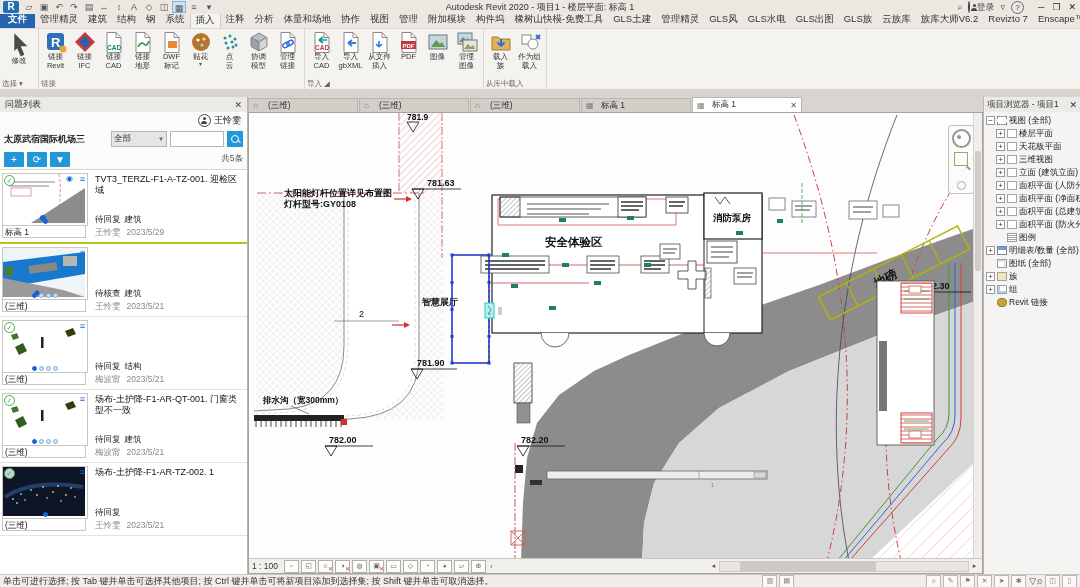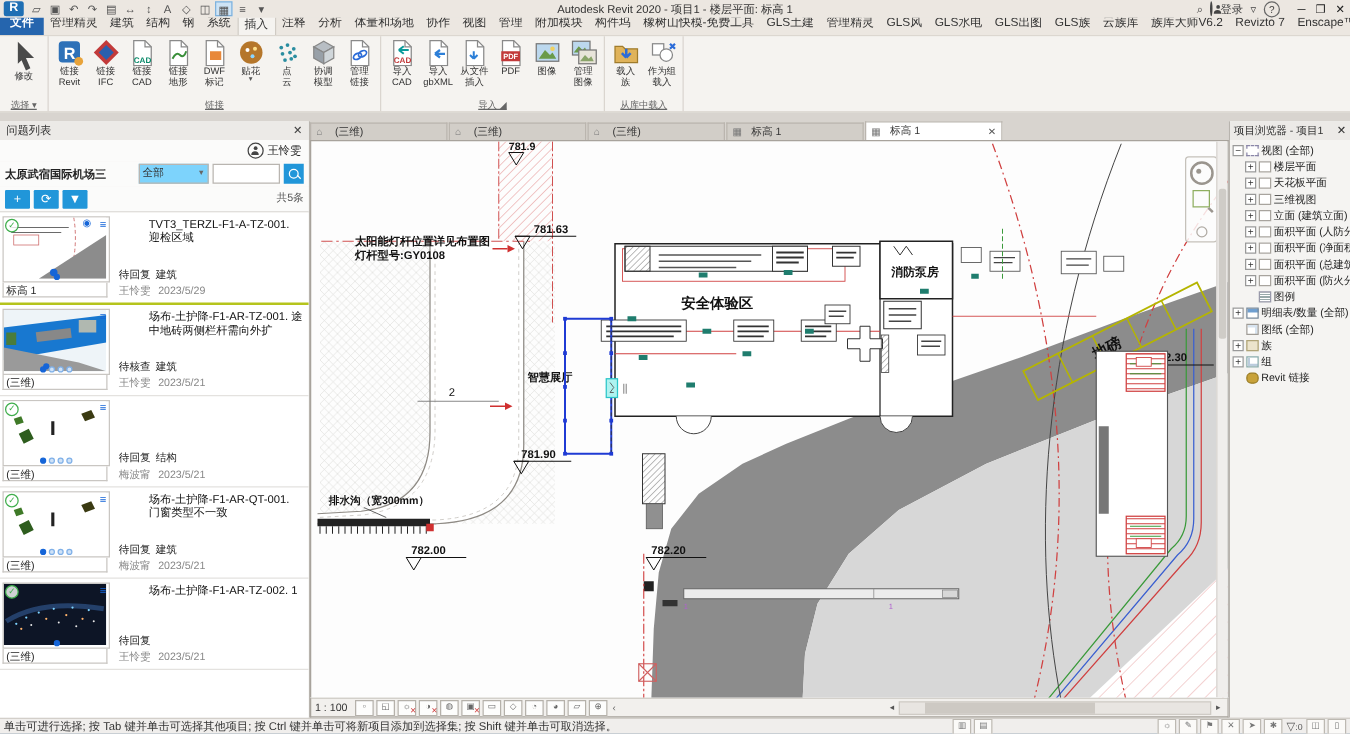--- a/index.html
+++ b/index.html
@@ -24,38 +24,38 @@
   .mtab.active{background:#f5f3f0;border:1px solid #d0cbc4;border-bottom:none;}
 
   
   .ribbon{height:60px;background:#f5f3f0;display:flex;align-items:stretch;border-bottom:1px solid #d8d3cc;}
   .rpanel{display:flex;flex-direction:column;border-right:1px solid #dad5cf;padding:1px 2px 0 2px;}
   .rbtns{display:flex;flex:1;align-items:flex-start;}
   .rbtn{width:29px;display:flex;flex-direction:column;align-items:center;padding-top:1px;cursor:pointer;}
   .rbtn .ric{width:22px;height:22px;}
   .rbtn .rlab{font-size:7.5px;line-height:8.5px;text-align:center;color:#333;white-space:pre-line;}
   .rbtn .arr{font-size:6px;color:#555;line-height:5px;}
-  .rplab{font-size:7.5px;color:#666;text-align:center;height:11px;line-height:11px;text-decoration:underline;}
+  .rplab{font-size:7.5px;color:#666;text-align:left;height:11px;line-height:11px;}
   .modify-panel .rbtn{width:34px;}
   .modify-panel .ric{width:26px;height:26px;}
 
   
   .main{height:484px;display:flex;background:#d8d4cf;padding-top:7px;box-sizing:border-box;}
 
   
   .issuepanel{width:249px;background:#f2f1ef;border-right:1px solid #b8b4ae;display:flex;flex-direction:column;font-size:9px;}
   .ip-head{height:15px;display:flex;align-items:center;padding:0 5px;color:#333;background:#eceae7;}
   .ip-head .x{margin-left:auto;color:#444;font-size:9px;}
   .ip-user{height:17px;display:flex;align-items:center;justify-content:flex-end;padding:0 6px;gap:3px;color:#222;background:#fbfbfa;}
   .avatar-ic{width:11px;height:11px;border:1px solid #444;border-radius:50%;position:relative;}
   .avatar-ic:before{content:"";position:absolute;left:3.5px;top:2px;width:3px;height:3px;border-radius:50%;background:#444;}
   .avatar-ic:after{content:"";position:absolute;left:2px;top:6px;width:6px;height:3px;border-radius:3px 3px 0 0;background:#444;}
   .ip-filter{height:20px;display:flex;align-items:center;padding:0 4px;gap:3px;background:#fbfbfa;}
   .ip-project{font-weight:bold;color:#222;font-size:9px;flex:1;white-space:nowrap;overflow:hidden;}
-  .ip-select{width:50px;height:14px;border:1px solid #b9b5b0;background:#7dd3fc;font-size:8.5px;display:flex;align-items:center;padding:0 2px;color:#333;}
+  .ip-select{width:50px;height:14px;border:1px solid #b9b5b0;background:#e5e5e5;font-size:8.5px;display:flex;align-items:center;padding:0 2px;color:#333;}
   .ip-select .dn{margin-left:auto;font-size:6px;color:#666;}
   .ip-search{width:52px;height:14px;border:1px solid #b9b5b0;background:#fff;}
   .ip-sbtn{width:16px;height:16px;background:#2196d9;color:#fff;display:flex;align-items:center;justify-content:center;}
   .mag{width:6px;height:6px;border:1.4px solid #fff;border-radius:50%;position:relative;}
   .mag:after{content:"";position:absolute;left:5px;top:5px;width:4px;height:1.4px;background:#fff;transform:rotate(45deg);}
   .ip-actions{height:20px;display:flex;align-items:center;padding:0 4px;gap:3px;background:#fbfbfa;border-bottom:1px solid #d9d6d2;}
   .ip-abtn{width:20px;height:15px;background:#2196d9;color:#fff;font-size:10px;line-height:15px;text-align:center;border-radius:1px;}
   .ip-count{margin-left:auto;color:#555;font-size:8.5px;}
   .ip-list{flex:1;background:#fff;overflow:hidden;}
   .issue{display:flex;padding:3px 2px 2px 2px;border-bottom:1px solid #e4e2df;height:67px;box-sizing:content-box;}
@@ -64,21 +64,21 @@
   .ithumb{width:84px;height:51px;border:1px solid #c9c6c2;position:relative;background:#fff;}
   .ithumb svg{display:block;}
   .chk{position:absolute;left:1px;top:1px;width:9px;height:9px;border:1px solid #3fae4c;border-radius:50%;color:#3fae4c;font-size:7px;line-height:9px;text-align:center;background:rgba(255,255,255,.8);}
   .ham{position:absolute;right:2px;top:1px;color:#1565d8;font-size:9px;line-height:8px;}
   .pin{position:absolute;right:14px;top:1px;color:#1565d8;font-size:8px;line-height:8px;}
   .dots{position:absolute;left:0;right:0;bottom:1px;display:flex;justify-content:center;gap:2px;}
   .dot{width:5px;height:5px;border-radius:50%;background:#cfe2f7;border:1px solid #7fb0e8;box-sizing:border-box;}
   .dot.on{background:#1565d8;border-color:#1565d8;}
   .ivlabel{width:84px;height:12px;border:1px solid #c9c6c2;border-top:none;font-size:8.5px;line-height:12px;padding-left:2px;color:#222;box-sizing:border-box;background:#fff;}
   .itext{flex:1;padding:1px 3px 0 5px;display:flex;flex-direction:column;overflow:hidden;}
-  .ititle{font-size:9px;color:#111;line-height:11px;max-height:22px;overflow:hidden;margin-left:24px;}
+  .ititle{font-size:9px;color:#111;line-height:11px;max-height:22px;overflow:hidden;}
   .imeta{margin-top:auto;font-size:8.5px;color:#222;display:flex;gap:4px;}
   .iauth{font-size:8.5px;color:#888;display:flex;gap:6px;margin-top:1px;margin-bottom:1px;}
 
   
   .canvas{width:735px;display:flex;flex-direction:column;}
   .vtabs{height:15px;display:flex;align-items:flex-end;gap:1px;}
   .vtab{width:110px;height:14px;background:#d2cec8;border:1px solid #bab5ae;border-bottom:none;display:flex;align-items:center;font-size:8.5px;color:#333;padding:0 4px;gap:3px;box-sizing:border-box;}
   .vtab.active{background:#fff;height:15px;}
   .vtab .tic{font-size:8px;color:#777;}
   .vtab .x{margin-left:auto;color:#555;font-size:8px;}
@@ -463,21 +463,20 @@
                 <span class="dots">
                   <span class="dot on"></span>
                   <span class="dot"></span>
                   <span class="dot"></span>
                   <span class="dot"></span>
                 </span>
               </div>
               <div class="ivlabel">(三维)</div>
             </div>
             <div class="itext">
-              <div class="ititle">场布-土护降-F1-AR-TZ-001. 途中地砖两侧栏杆需向外扩</div>
               <div class="imeta">
                 <span>待核查</span>
                 <span>建筑</span>
               </div>
               <div class="iauth">
                 <span>王怜雯</span>
                 <span>2023/5/21</span>
               </div>
             </div>
           </div>

